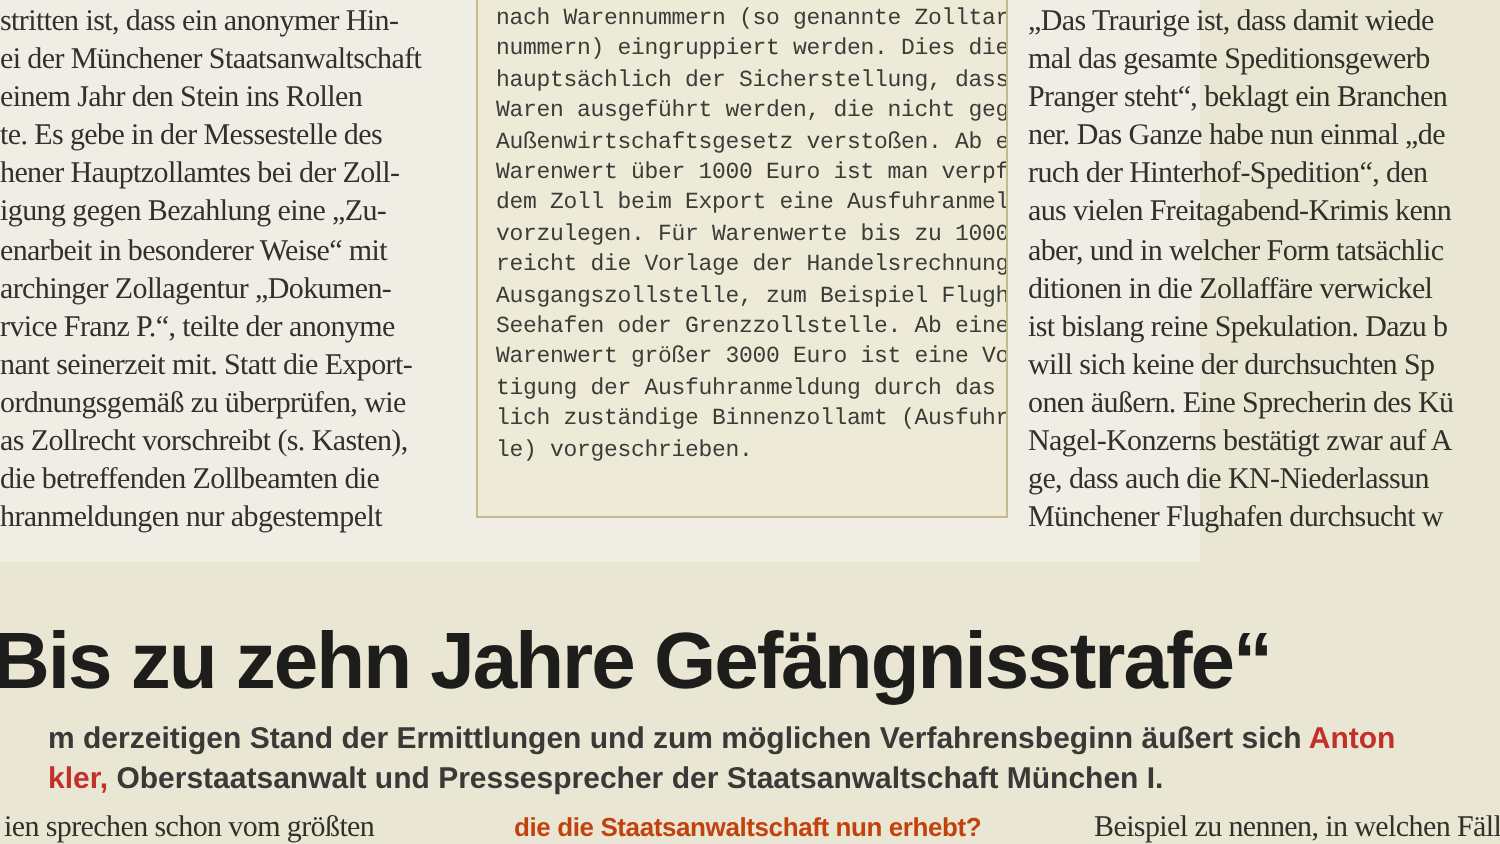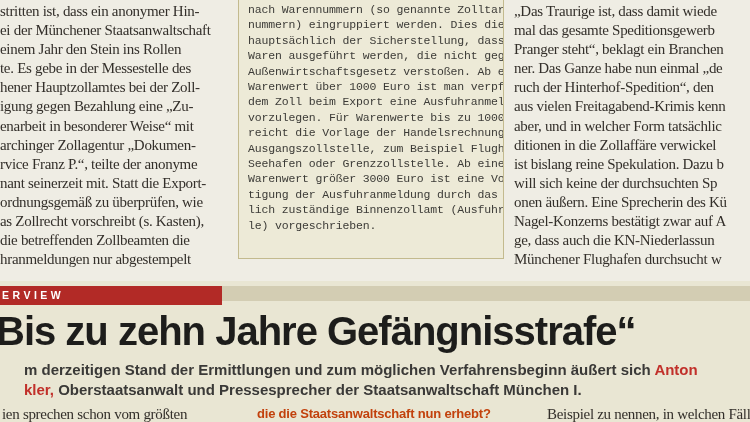--- a/index.html
+++ b/index.html
@@ -4,21 +4,21 @@
 <style>
   * { margin:0; padding:0; box-sizing:border-box; }
   html,body { width:750px; height:422px; overflow:hidden; }
   .page {
     position:relative; width:750px; height:422px; overflow:hidden;
     background: var(--bottom_bg);
     font-family: "Liberation Serif", serif;
   }
   
   .top-section {
-    position:absolute; left:0; top:0; width:750px; height:281px;
+    position:absolute; left:0; top:0; width:600px; height:281px;
     background: var(--top_bg);
   }
   .body-col {
     position:absolute; top:2px;
     font-family:"Liberation Serif", serif;
     font-size:15px; line-height:19.1px; letter-spacing:-0.3px;
     color: var(--body_text);
     white-space:pre; overflow:visible;
   }
   .col-left  { left:0;    width:232px; }
@@ -131,24 +131,20 @@
 aber, und in welcher Form tatsächlic
 ditionen in die Zollaffäre verwickel
 ist bislang reine Spekulation. Dazu b
 will sich keine der durchsuchten Sp
 onen äußern. Eine Sprecherin des Kü
 Nagel-Konzerns bestätigt zwar auf A
 ge, dass auch die KN-Niederlassun
 Münchener Flughafen durchsucht w</div>
   </section>
 
-  <div class="kicker-bar">
-    <div class="kicker-red">ERVIEW</div>
-    <div class="kicker-tan"></div>
-  </div>
 
   <h1 class="headline">Bis zu zehn Jahre Gefängnisstrafe“</h1>
 
   <p class="intro">
     <span class="intro-line"><span>m derzeitigen Stand der Ermittlungen und zum möglichen Verfahrensbeginn äußert sich </span><span class="red-name">Anton</span></span><br>
     <span class="intro-line"><span class="red-name">kler,</span><span> Oberstaatsanwalt und Pressesprecher der Staatsanwaltschaft München I.</span></span>
   </p>
 
   <div class="bottom-row">
     <span class="bottom-frag frag-serif frag-left">ien sprechen schon vom größten</span>

